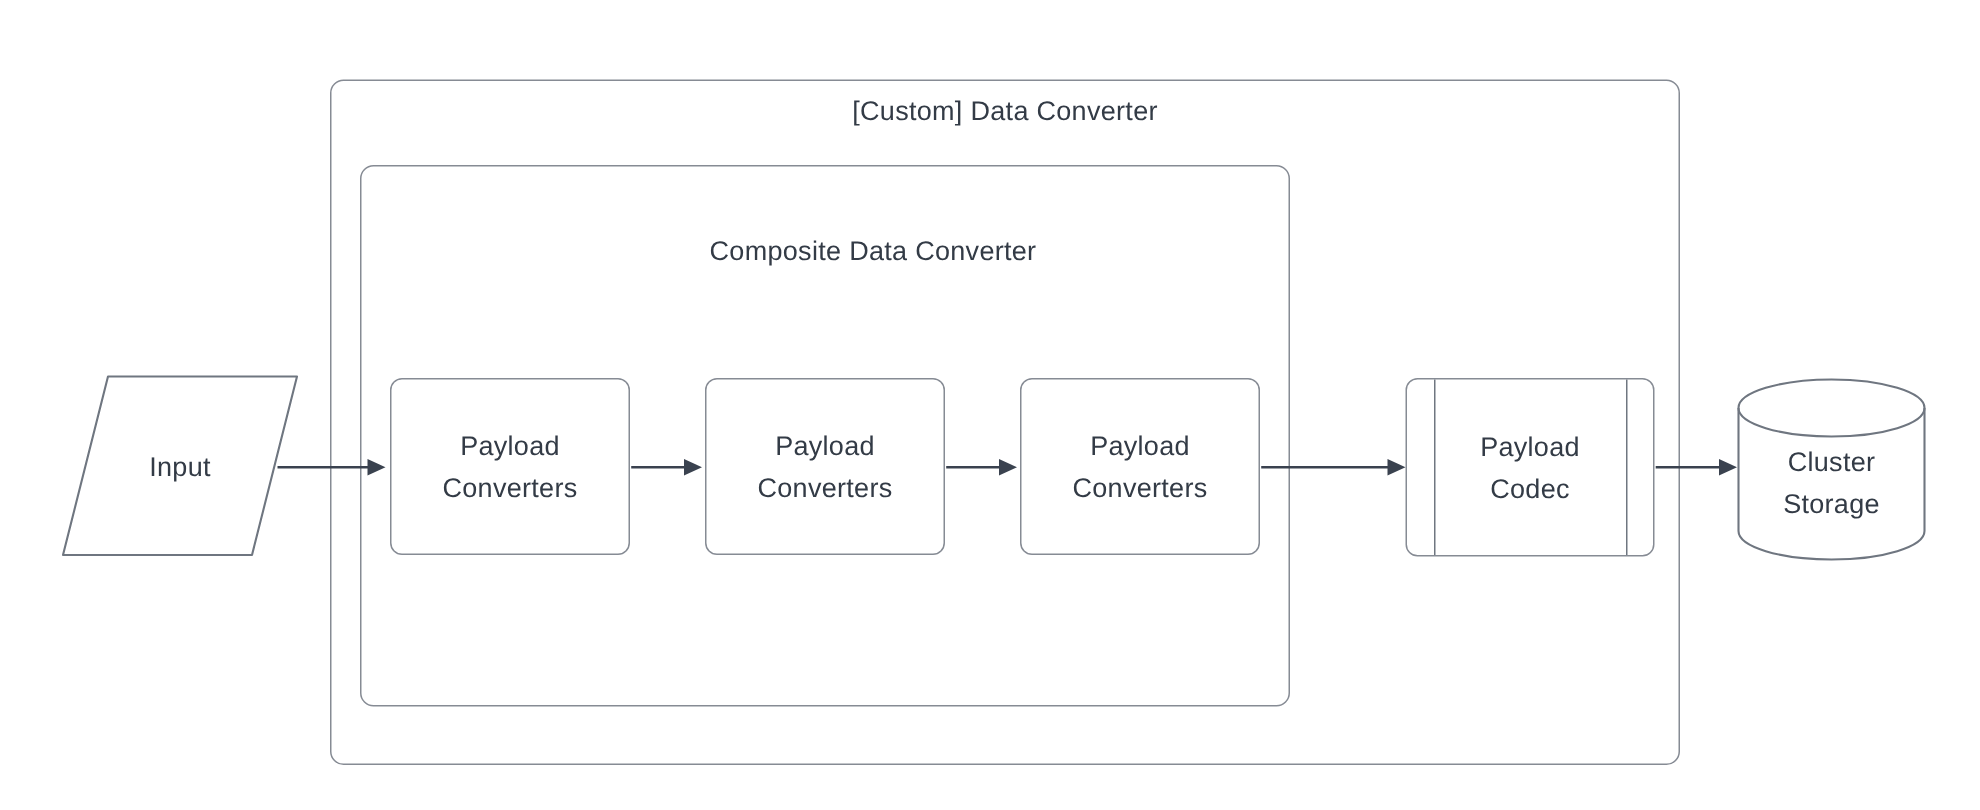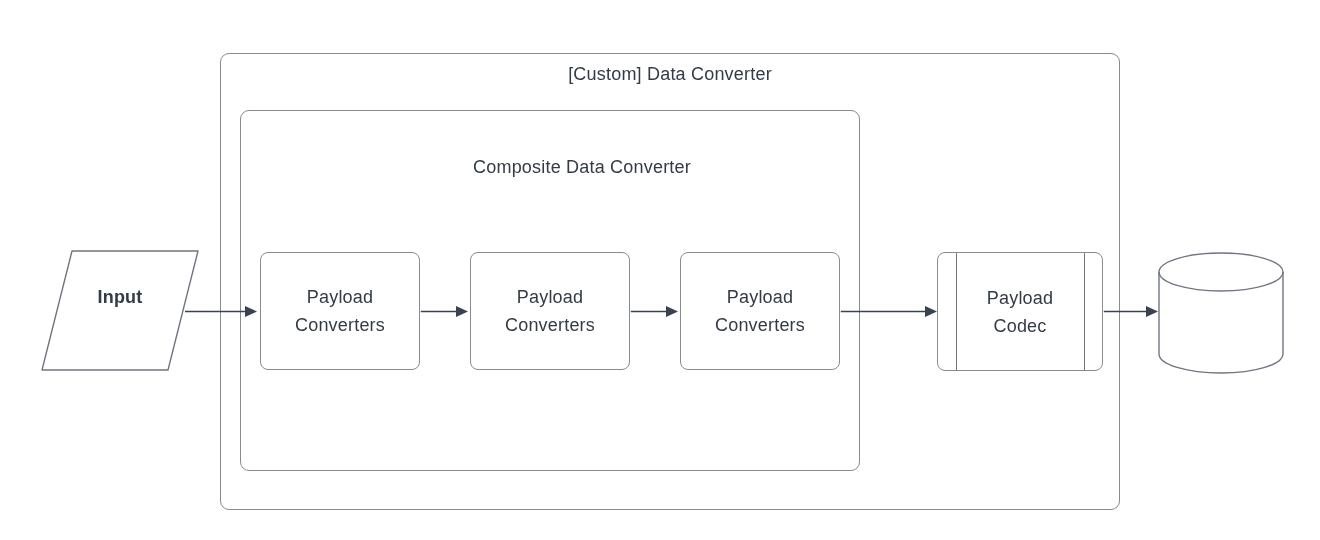--- a/index.html
+++ b/index.html
@@ -84,21 +84,21 @@
 
   <div class="container-box" style="left:220px; top:41px; width:900px; height:457px;"></div>
   <div class="container-title" style="left:220px; top:49px; width:900px;">[Custom] Data Converter</div>
 
   <div class="container-box" style="left:240px; top:98px; width:620px; height:361px;"></div>
   <div class="container-title" style="left:240px; top:142px; width:684px;">Composite Data Converter</div>
 
   <svg class="shape-svg" style="left:41px; top:238px;" width="158" height="121" viewBox="0 0 158 121">
     <polygon class="outline" points="31,1 157,1 127,120 1,120"></polygon>
   </svg>
-  <div class="node-label" style="left:41px; top:224px; width:158px; height:121px;font-weight:bold;">Input</div>
+  <div class="node-label" style="left:41px; top:238px; width:158px; height:121px;">Input</div>
 
   <div class="node-box" style="left:260px; top:240px; width:160px; height:118px;"></div>
   <div class="node-label" style="left:260px; top:240px; width:160px; height:118px;">Payload
 Converters</div>
 
   <div class="node-box" style="left:470px; top:240px; width:160px; height:118px;"></div>
   <div class="node-label" style="left:470px; top:240px; width:160px; height:118px;">Payload
 Converters</div>
 
   <div class="node-box" style="left:680px; top:240px; width:160px; height:118px;"></div>
@@ -109,20 +109,22 @@
     <div class="codec-line" style="left:18px;"></div>
     <div class="codec-line" style="right:17px;"></div>
   </div>
   <div class="node-label" style="left:937px; top:240px; width:166px; height:119px;">Payload
 Codec</div>
 
   <svg class="shape-svg" style="left:1158px; top:240px;" width="126" height="123" viewBox="0 0 126 123">
     <path class="outline" d="M1 20 A62 19 0 0 1 125 20 L125 102 A62 19 0 0 1 1 102 Z"></path>
     <path class="detail" d="M1 20 A62 19 0 0 0 125 20"></path>
   </svg>
+  <div class="node-label" style="left:1158px; top:260px; width:126px; height:100px;">Cluster
+Storage</div>
 
   <svg class="edges-svg" width="1320" height="540" viewBox="0 0 1320 540">
     <g>
       <line x1="185" y1="299.5" x2="246" y2="299.5"></line>
       <polygon points="245,294 257,299.5 245,305"></polygon>
     </g>
     <g>
       <line x1="420.8" y1="299.5" x2="457" y2="299.5"></line>
       <polygon points="456,294 468,299.5 456,305"></polygon>
     </g>

